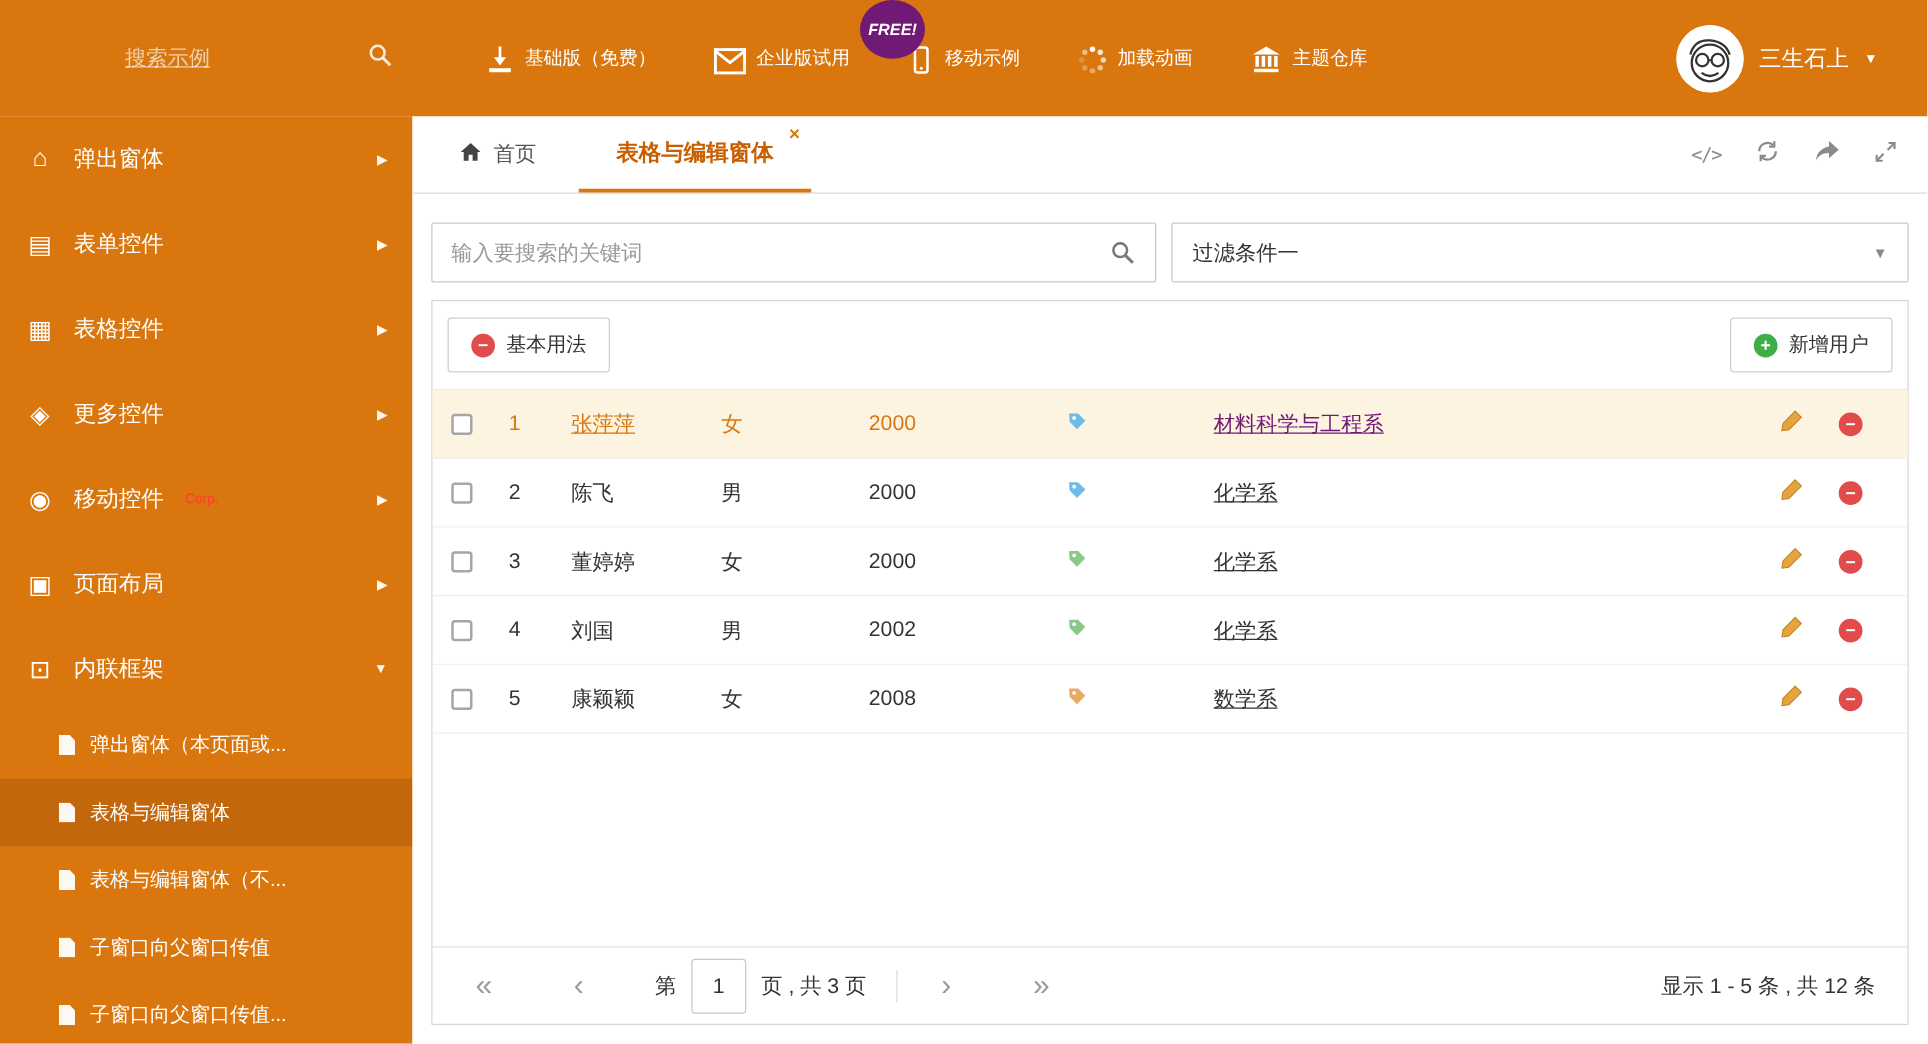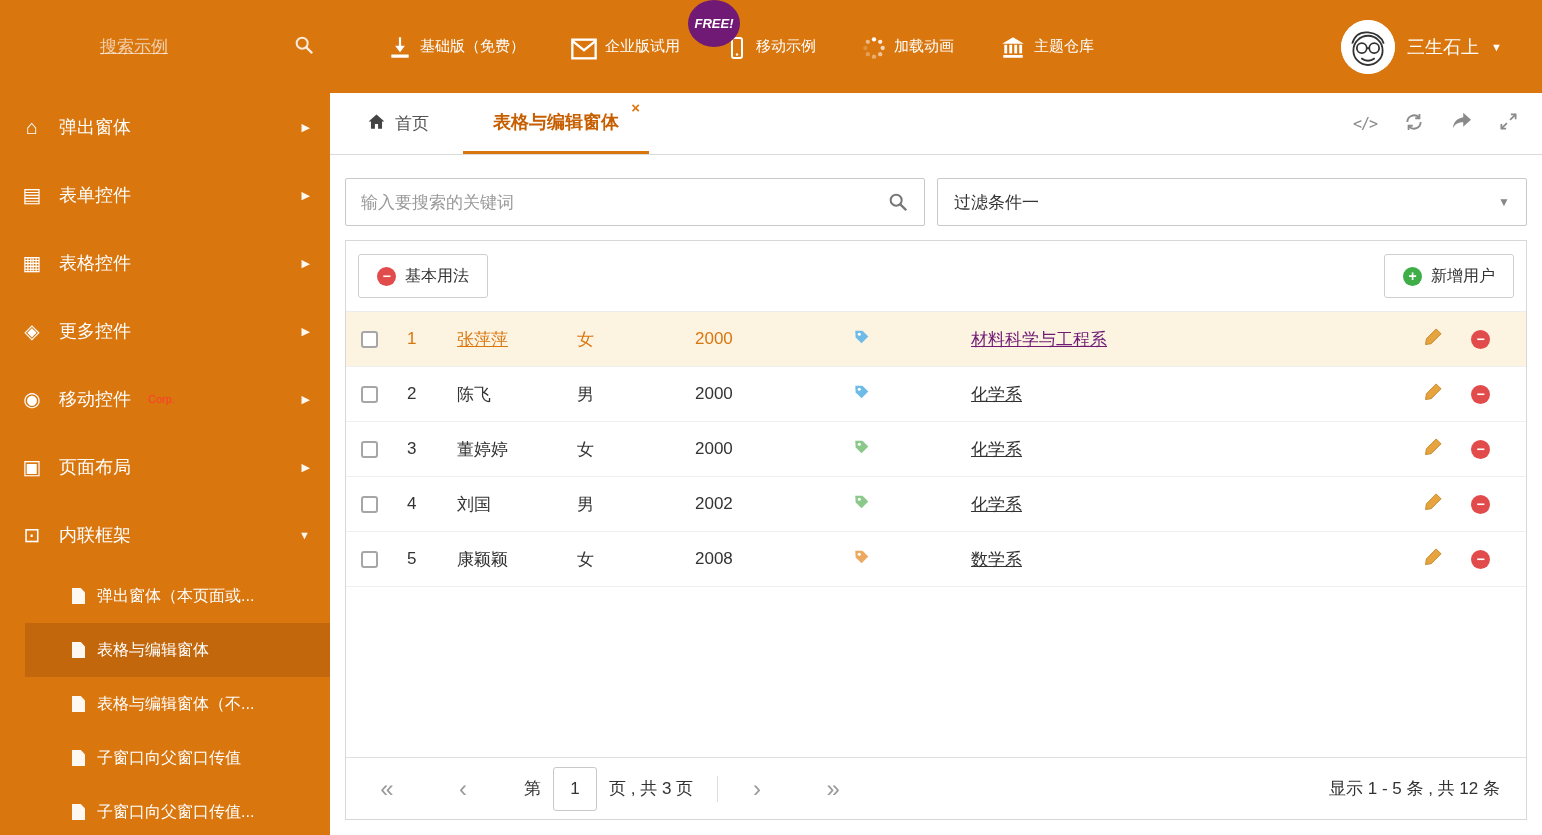--- a/index.html
+++ b/index.html
@@ -21,21 +21,21 @@
   .user { margin-left:auto; display:flex; align-items:center; gap:12px; padding-right:40px; font-size:18px; }
   .avatar { width:54px; height:54px; border-radius:50%; overflow:hidden; background:#fff; flex:none; }
   .caret-sm { font-size:11px; }
 
   
   .sidebar { position:absolute; top:93px; left:0; bottom:0; width:330px; background:#D9760E; color:#fff; overflow:hidden; }
   .menu-item { height:68px; display:flex; align-items:center; gap:15px; padding:0 20px; font-size:18px; }
   .micon { width:24px; font-size:20px; text-align:center; flex:none; }
   .marrow { margin-left:auto; font-size:11px; opacity:.95; }
   .mbadge { color:#FF3B30; font-size:11px; margin-left:2px; }
-  .submenu-item { height:54px; display:flex; align-items:center; gap:12px; padding-left:47px; font-size:16px;margin-left:25px; }
+  .submenu-item { height:54px; display:flex; align-items:center; gap:12px; padding-left:47px; font-size:16px; }
   .submenu-item.active { background:#C2670B; }
   .ficon { width:13px; height:16px; background:#fff; clip-path:polygon(0 0,68% 0,100% 28%,100% 100%,0 100%); opacity:.95; flex:none; }
 
   
   .main { position:absolute; left:330px; top:93px; right:0; bottom:0; background:#fff; }
   .tabbar { height:62px; border-bottom:1px solid #DADADA; display:flex; align-items:stretch; padding-left:15px; }
   .tab { display:flex; align-items:center; gap:9px; padding:0 22px; font-size:17px; color:#555; position:relative; }
   .tab.active { color:#C75E00; font-weight:bold; font-size:18px; border-bottom:3px solid #D9760E; margin-left:12px; padding:0 30px; }
   .tab-close { position:absolute; top:7px; right:9px; font-size:15px; font-weight:bold; color:#D9760E; line-height:1; }
   .tab-tools { margin-left:auto; display:flex; align-items:center; gap:27px; padding-right:24px; color:#8A8A8A; }

